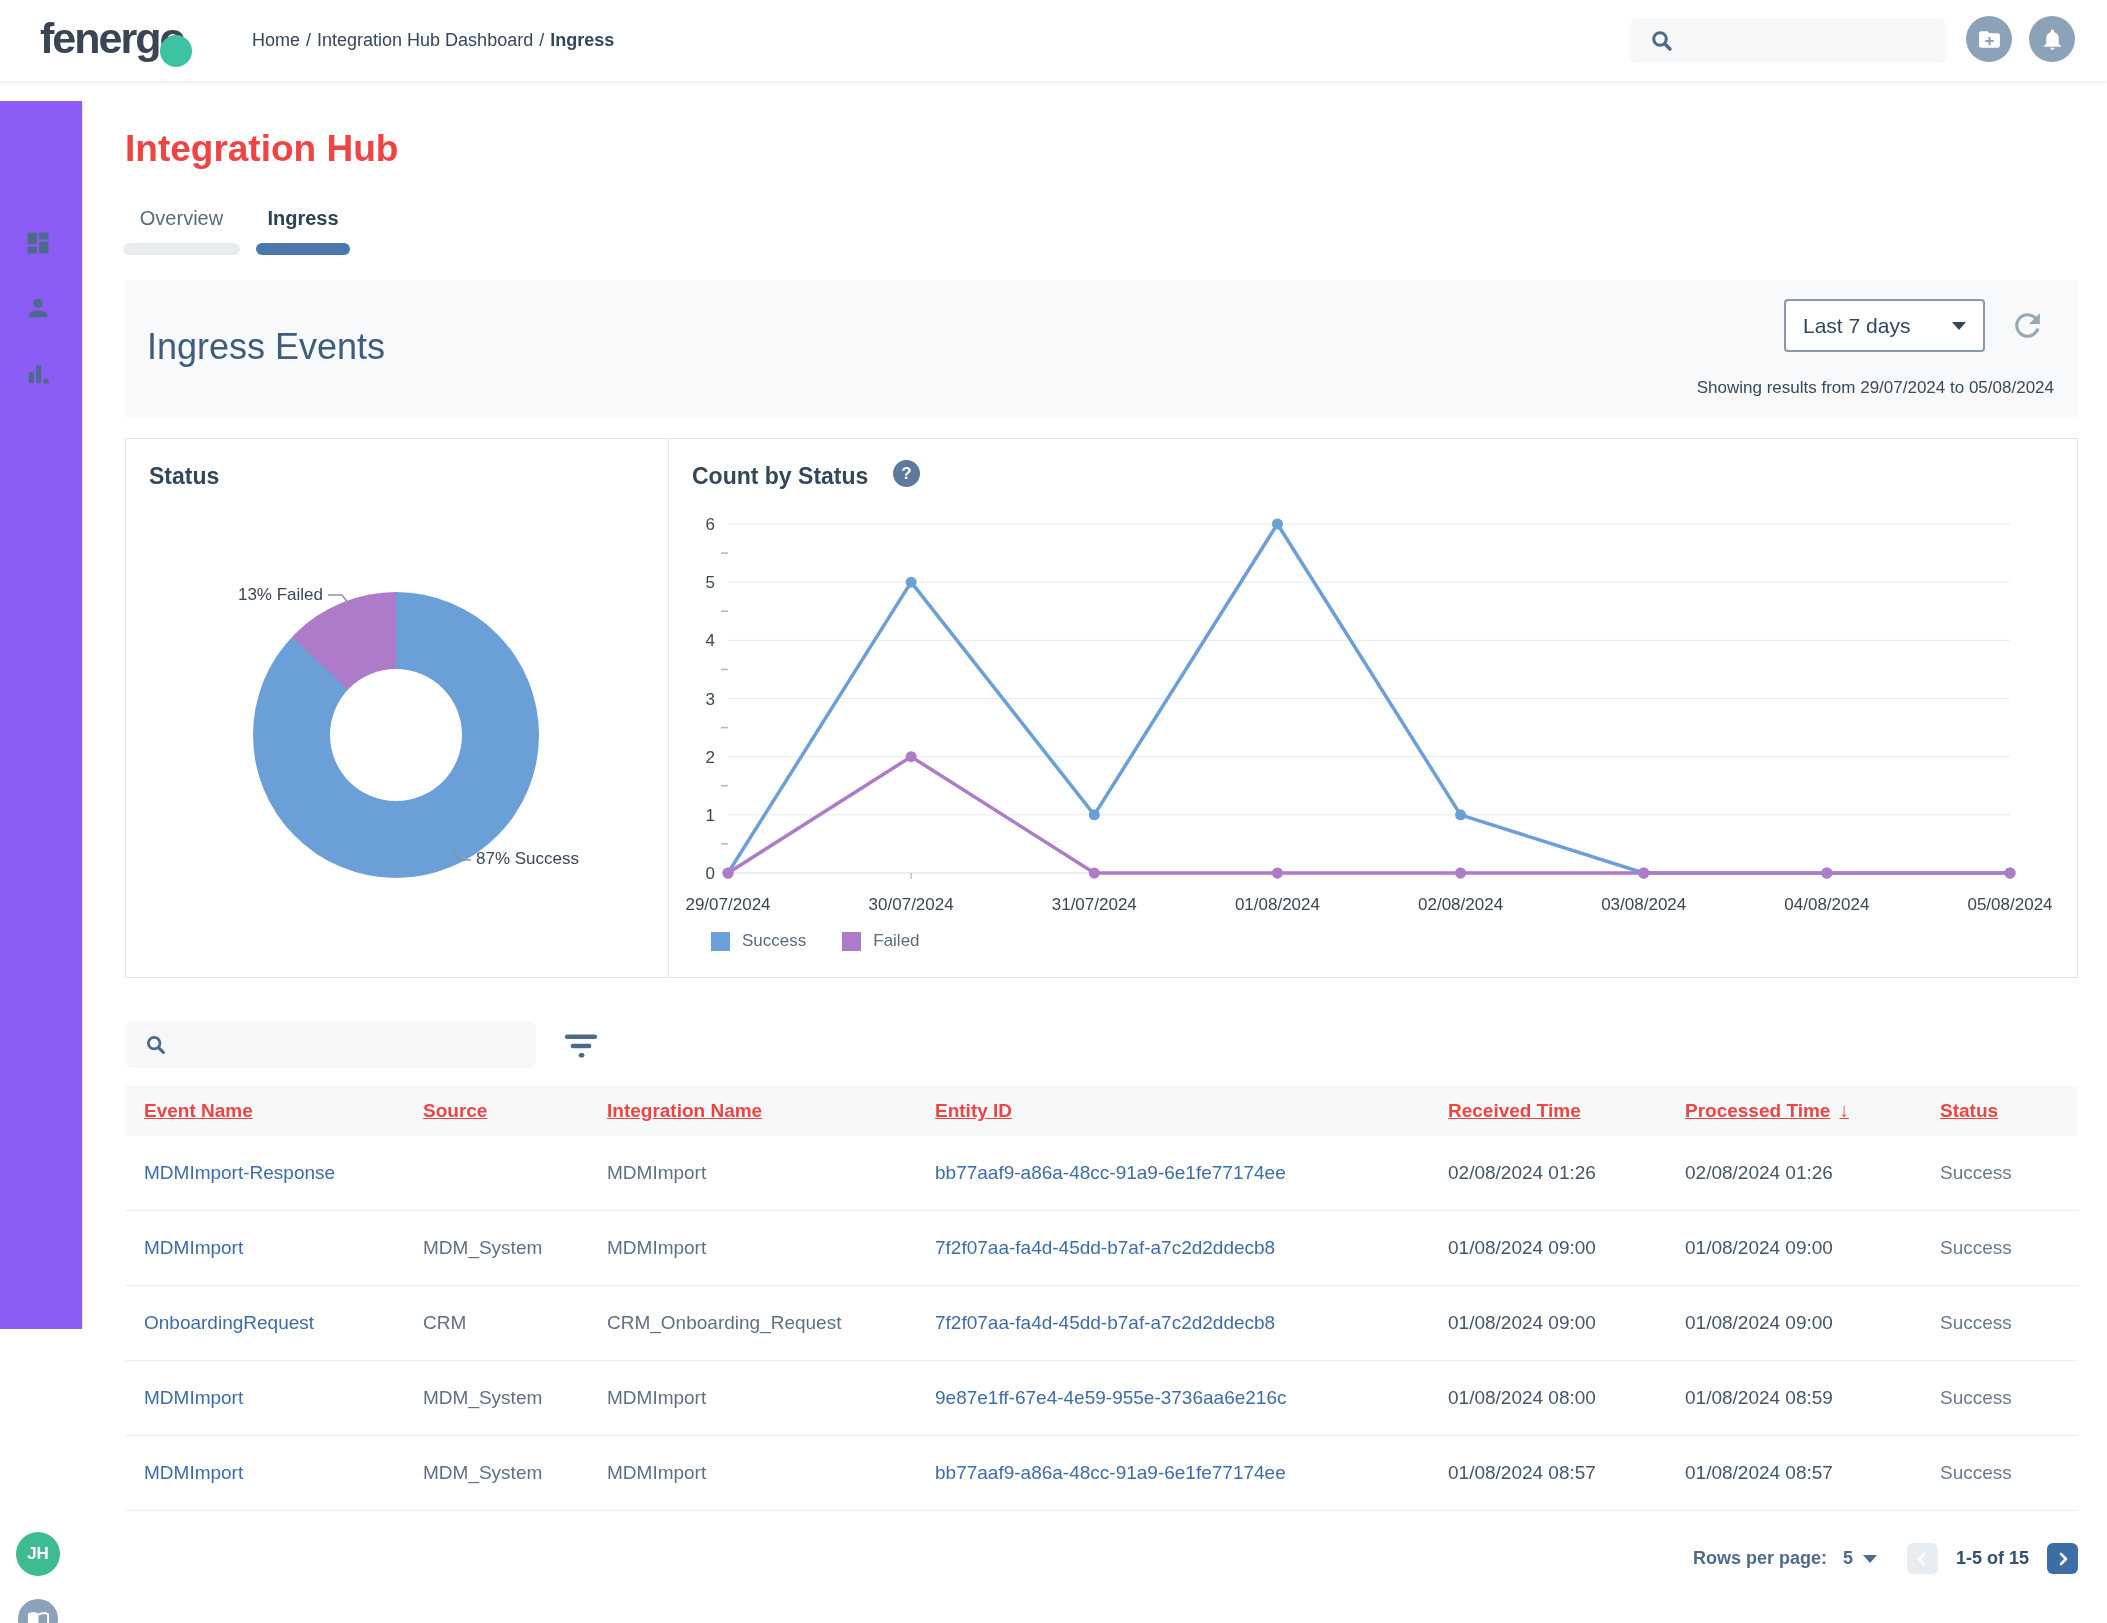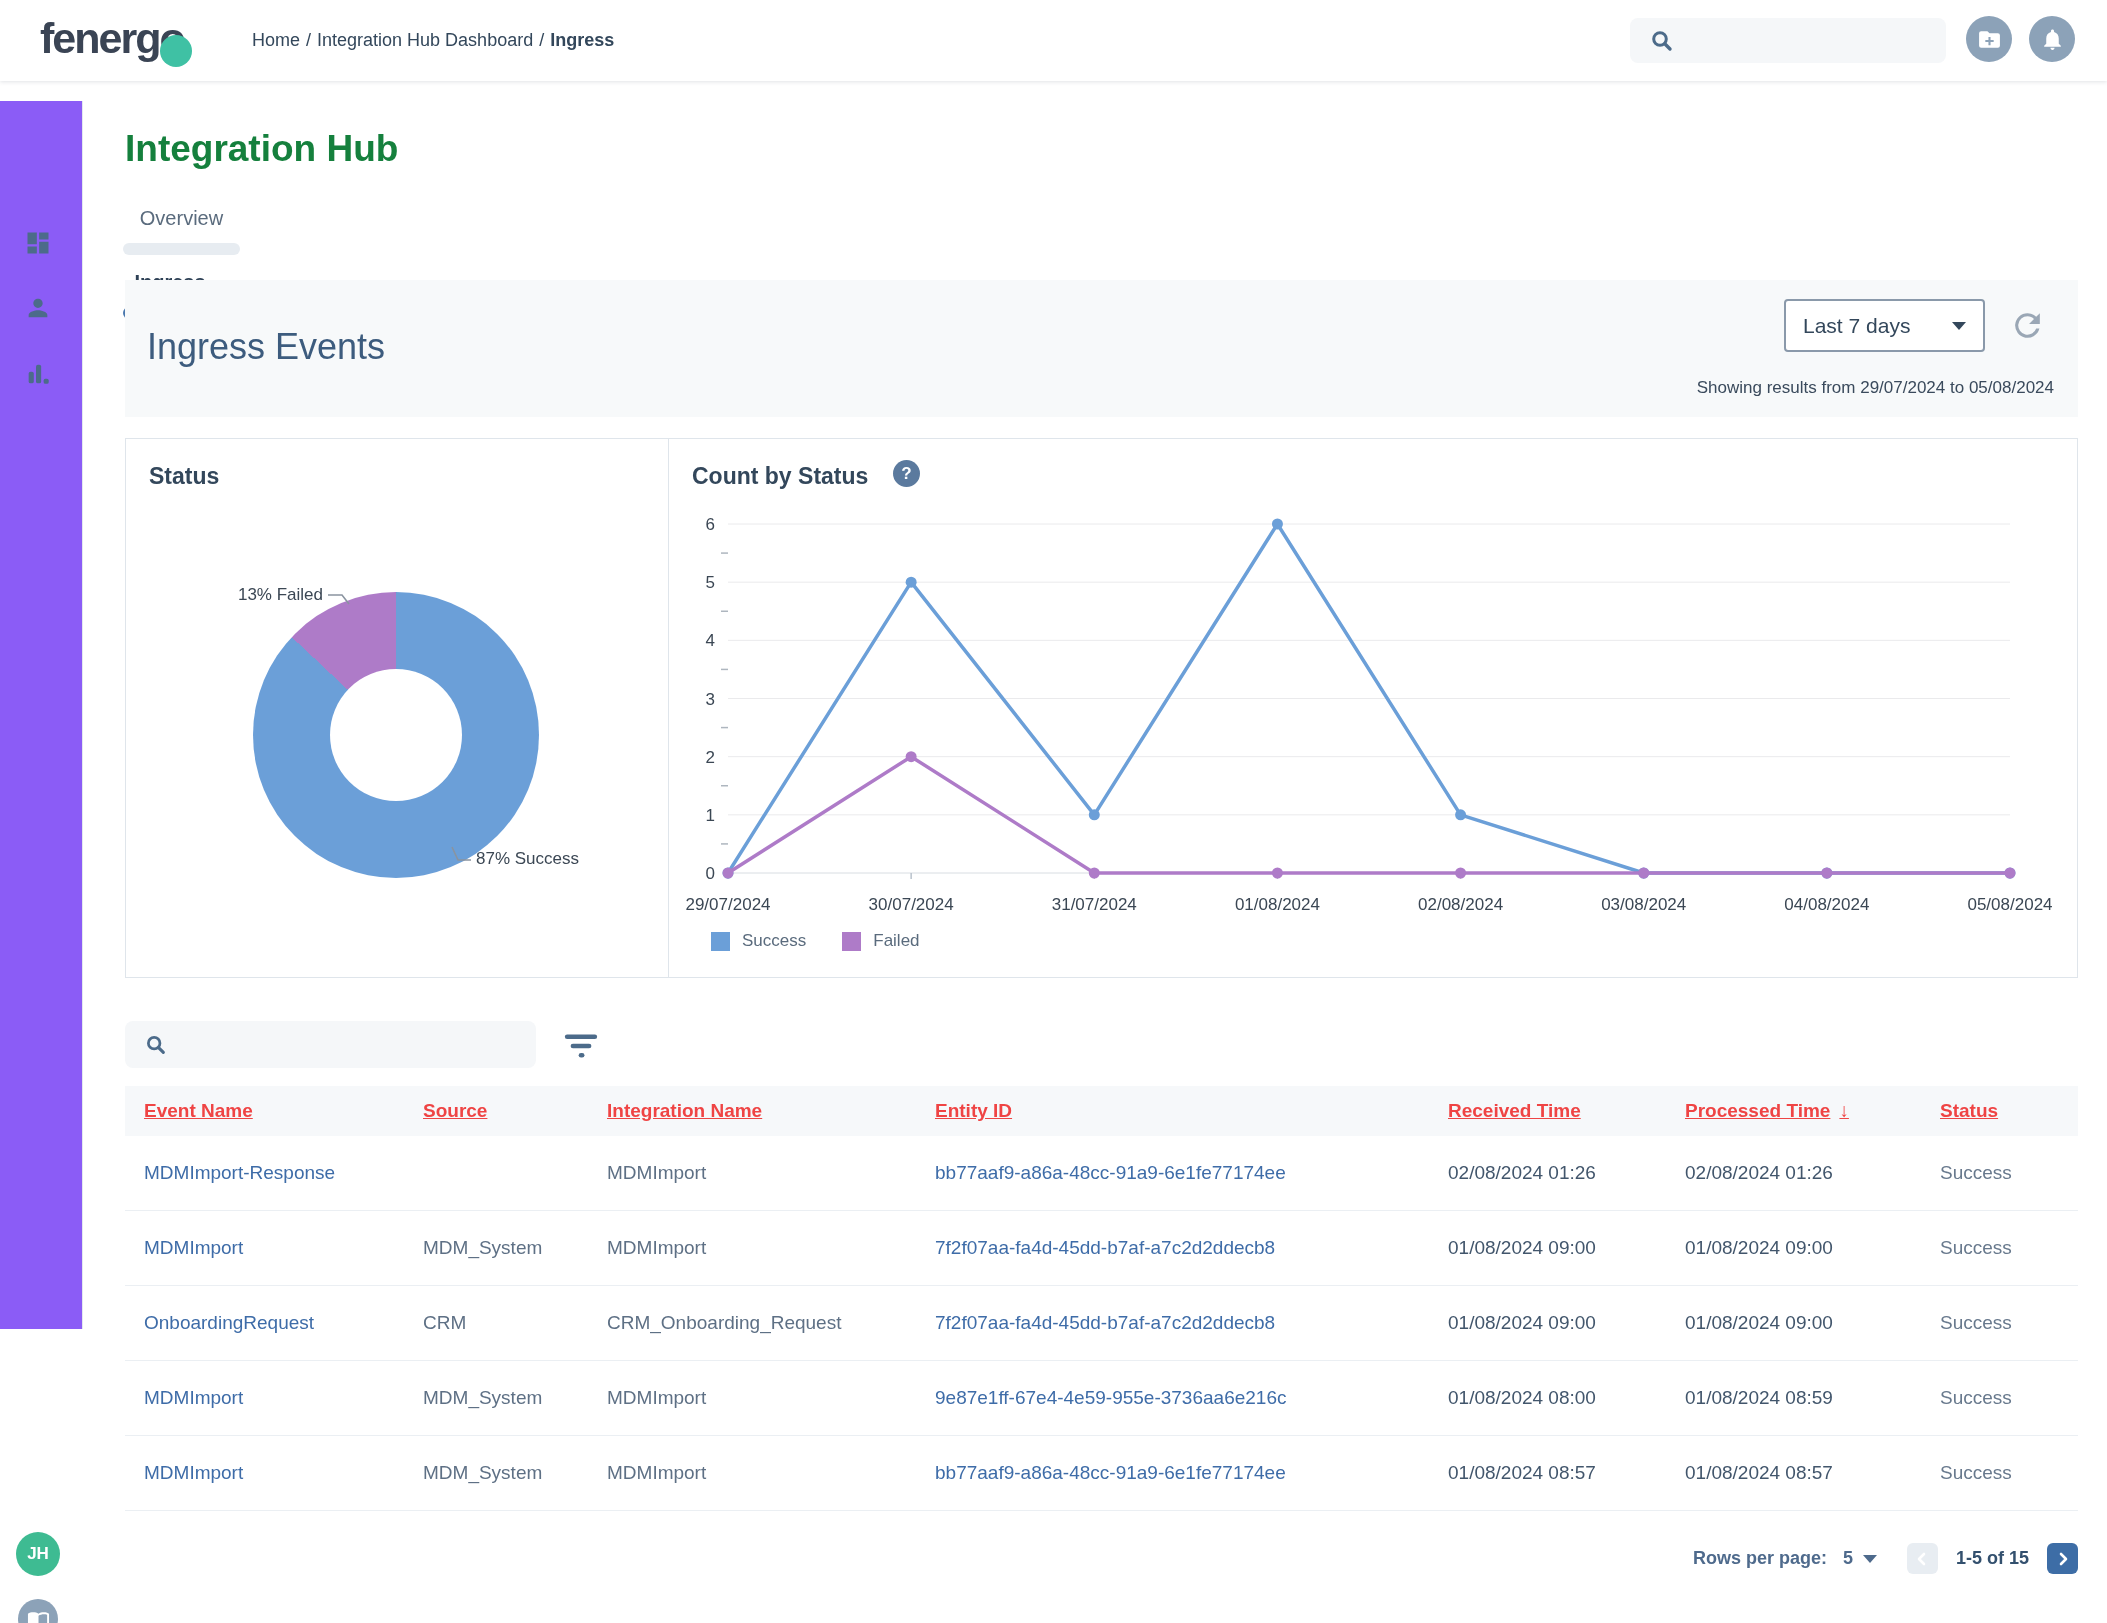--- a/index.html
+++ b/index.html
@@ -24,22 +24,22 @@
   
   .sidebar{position:absolute;top:81px;left:0;width:83px;height:1228px;background:#8b5cf6;
            border-right:1px solid #E3E8EE;box-sizing:border-box;margin-top:20px;}
   .side-icon{position:absolute;left:24px;width:28px;height:28px;cursor:pointer;}
   .avatar{position:absolute;left:16px;top:1431px;width:44px;height:44px;border-radius:50%;background:#3EBB92;
           color:#fff;font-size:17px;font-weight:bold;display:flex;align-items:center;justify-content:center;cursor:pointer;}
   .side-circle{position:absolute;left:18px;width:40px;height:40px;border-radius:50%;background:#8CA2B8;
           display:flex;align-items:center;justify-content:center;cursor:pointer;}
 
   
-  .page-title{position:absolute;left:125px;top:128px;font-size:37px;font-weight:600;color:#15803d;}
-  .tabs{position:absolute;left:123px;top:207px;display:flex;gap:16px;flex-direction:column;}
+  .page-title{position:absolute;left:125px;top:128px;font-size:37px;font-weight:600;color:#ef4444;}
+  .tabs{position:absolute;left:123px;top:207px;display:flex;gap:16px;}
   .tab{display:flex;flex-direction:column;align-items:center;cursor:pointer;}
   .tab-label{font-size:20px;color:#5A6B7D;padding:0 6px 13px;}
   .tab.active .tab-label{color:#2E4156;font-weight:bold;}
   .tab-pill{height:12px;border-radius:6px;background:#E7ECF1;align-self:stretch;}
   .tab.active .tab-pill{background:#4A78AE;}
 
   
   .band{position:absolute;left:125px;top:280px;width:1953px;height:137px;background:#F7F9FA;}
   .band-title{position:absolute;left:22px;top:46px;font-size:36px;color:#3D5C7E;}
   .range-select{position:absolute;left:1659px;top:19px;width:201px;height:53px;border:2px solid #8A99AA;

